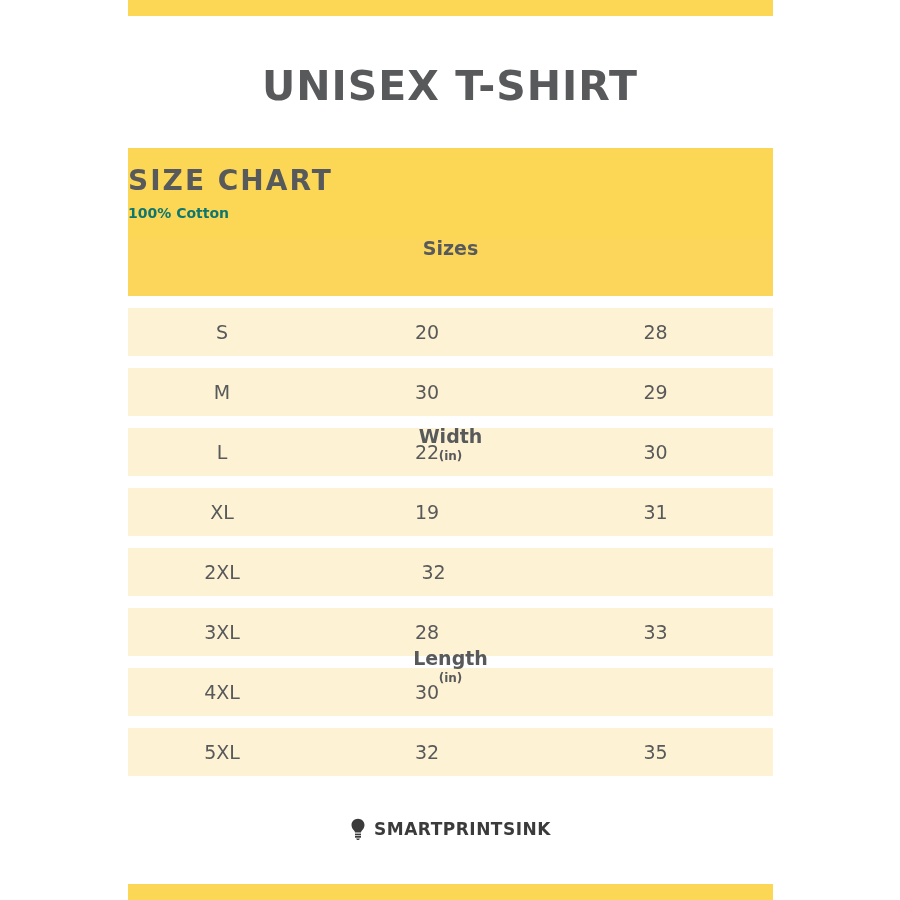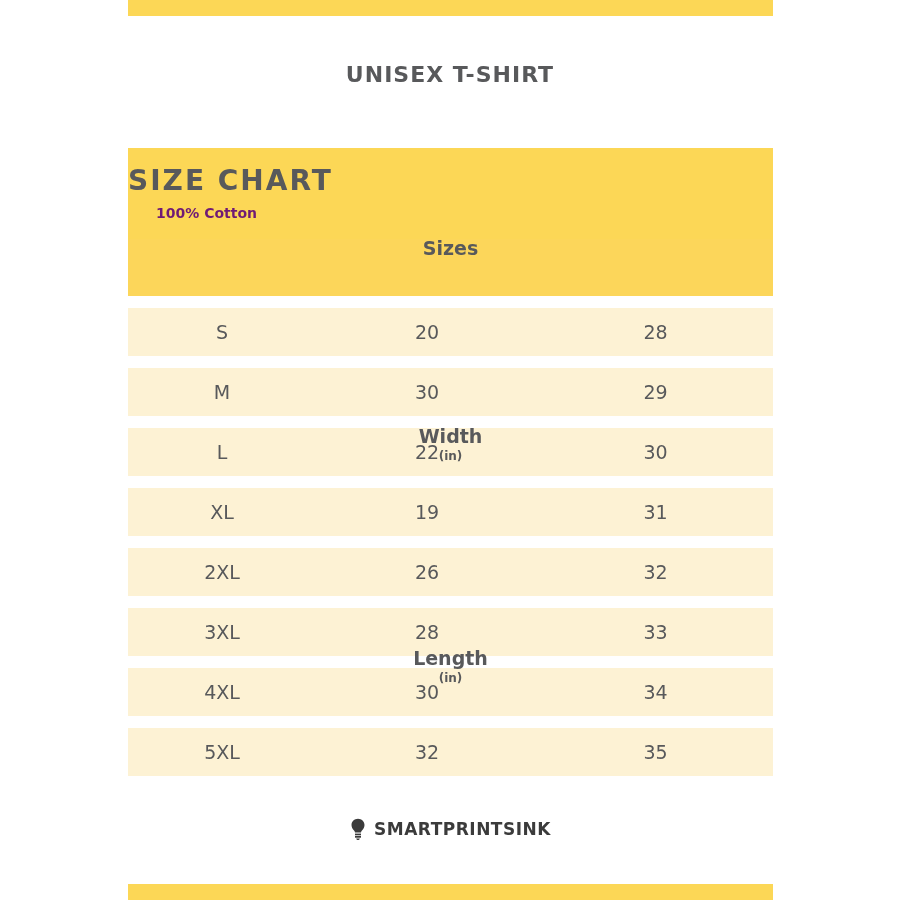--- a/index.html
+++ b/index.html
@@ -29,21 +29,21 @@
   }
   .bar-top { top: 0px; }
   .bar-bottom { bottom: 0px; }
 
   .title {
     position: absolute;
     top: 62px;
     left: 0;
     width: 900px;
     text-align: center;
-    font-size: 22px;
+    font-size: 41px;
     font-weight: bold;
     letter-spacing: 1px;
     color: #58595b;
   }
 
   .chart-wrap {
     position: absolute;
     top: 148px;
     left: 128px;
     width: 645px;
@@ -56,22 +56,21 @@
   .header-title {
     font-size: 28px;
     font-weight: bold;
     letter-spacing: 2px;
     color: #58595b;
   }
   .header-sub {
     margin-top: 8px;
     font-size: 14px;
     font-weight: bold;
-    color: #701a75;
-    margin-left: 28px;
+    color: #0f766e;
   }
 
   .col-head {
     display: flex;
     background: #fcd65a;
     height: 57px;
     align-items: center;
     flex-direction: column;
   }
   .col-head .cell {
@@ -178,32 +177,30 @@
       <div class="cell cell-width">22</div>
       <div class="cell cell-length">30</div>
     </div>
     <div class="row">
       <div class="cell cell-sizes">XL</div>
       <div class="cell cell-width">19</div>
       <div class="cell cell-length">31</div>
     </div>
     <div class="row">
       <div class="cell cell-sizes">2XL</div>
-      <div class="cell cell-width">26</div>
       <div class="cell cell-length">32</div>
     </div>
     <div class="row">
       <div class="cell cell-sizes">3XL</div>
       <div class="cell cell-width">28</div>
       <div class="cell cell-length">33</div>
     </div>
     <div class="row">
       <div class="cell cell-sizes">4XL</div>
       <div class="cell cell-width">30</div>
-      <div class="cell cell-length">34</div>
     </div>
     <div class="row">
       <div class="cell cell-sizes">5XL</div>
       <div class="cell cell-width">32</div>
       <div class="cell cell-length">35</div>
     </div>
 
   </div>
 
   <div class="footer">

